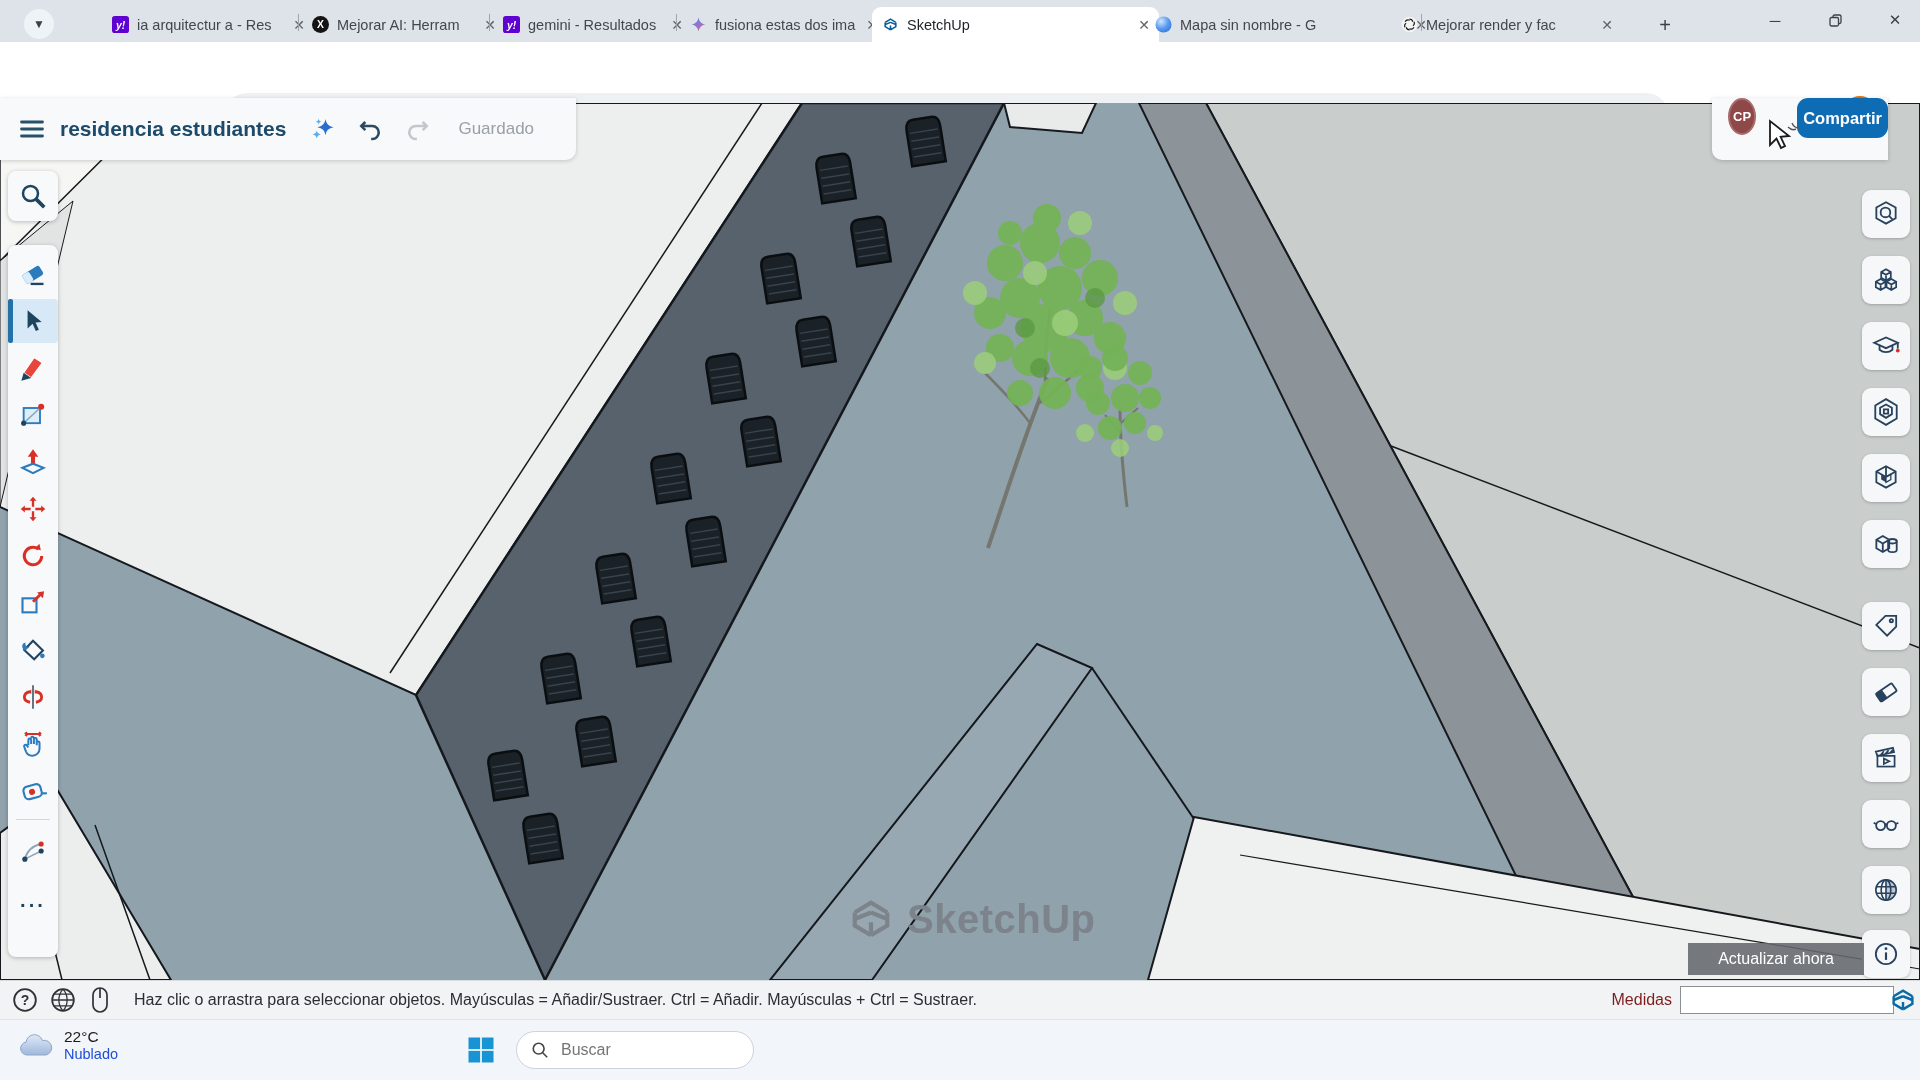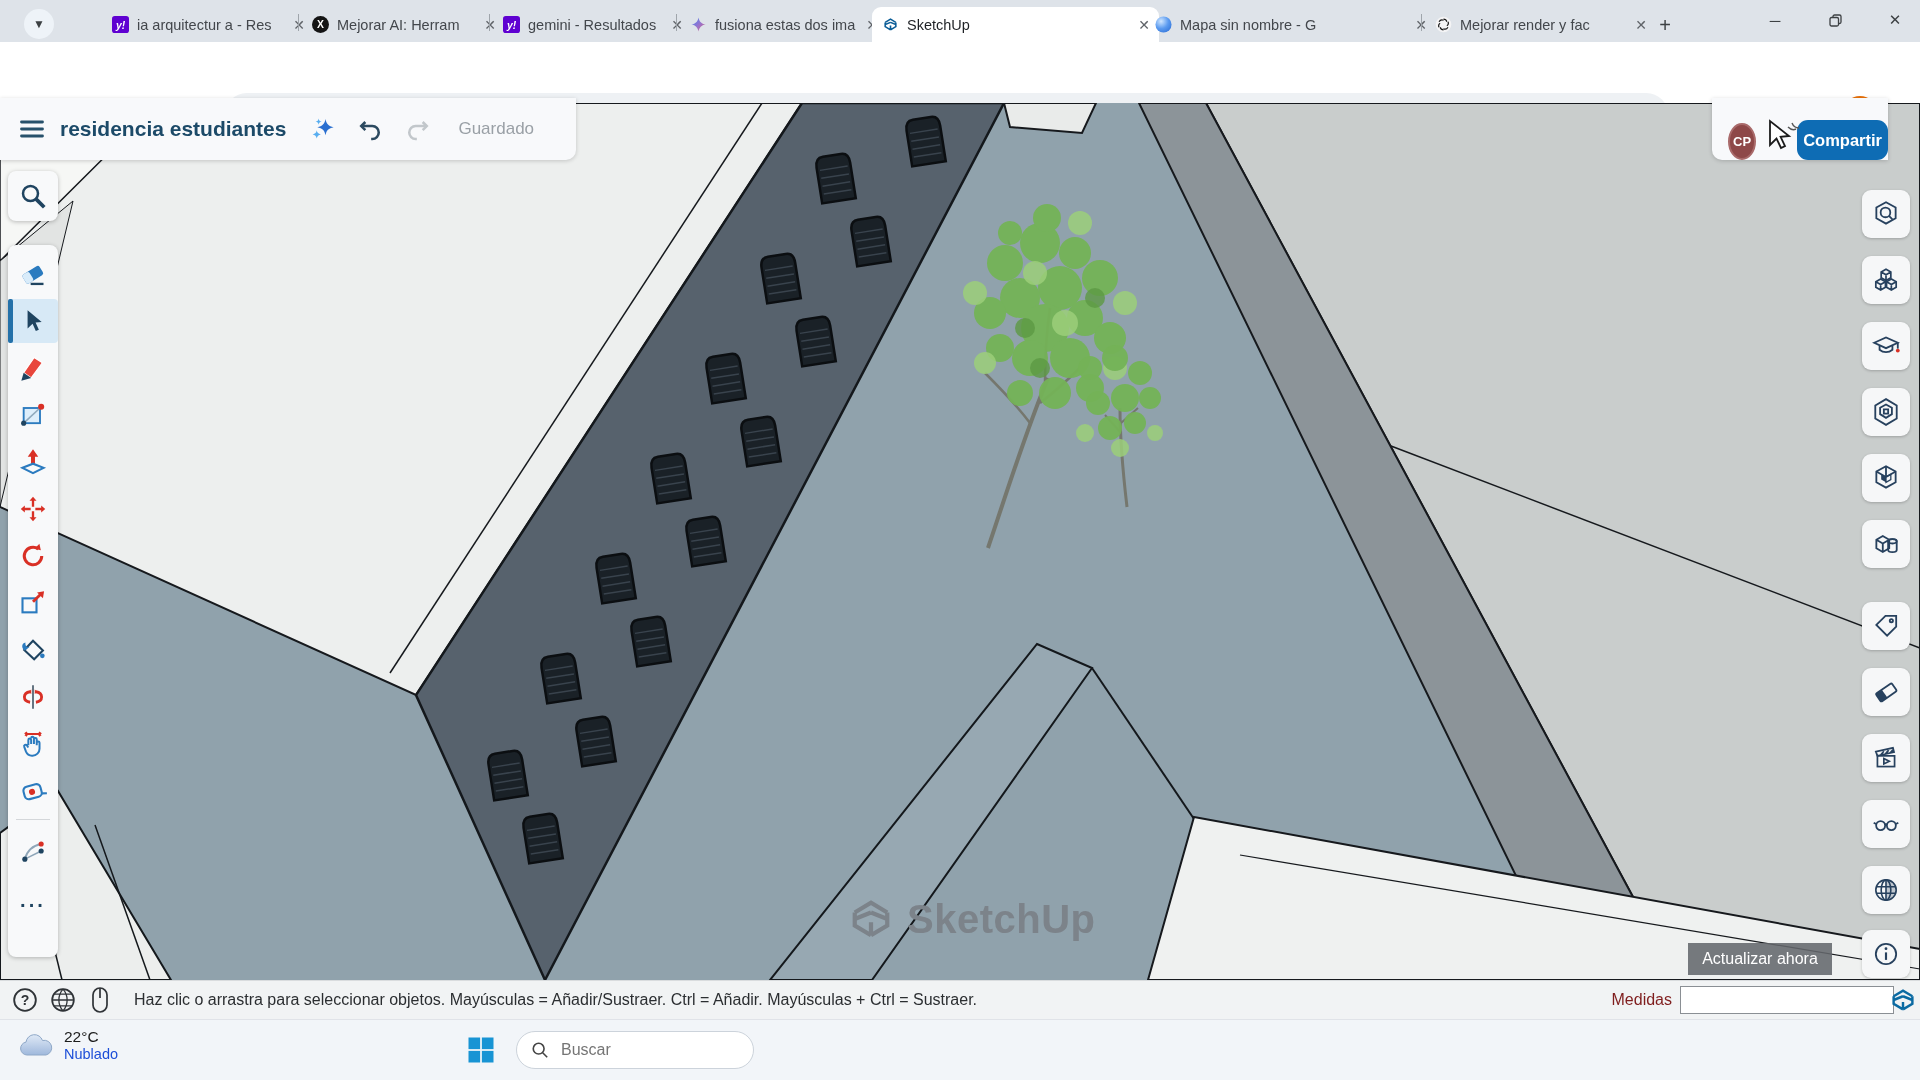--- a/index.html
+++ b/index.html
@@ -24,21 +24,21 @@
   #urltext{font-size:16.5px;color:#1f2227;margin-left:14px;}
   .vsep{top:59px;width:1px;height:27px;background:#d7dadd;}
   #avatarC{left:1843px;top:54px;width:34px;height:34px;border-radius:50%;background:#e8710a;
     color:#fff;font-weight:bold;font-size:16px;}
   
   #canvas{left:0;top:103px;width:1920px;height:877px;background:#90a2ac;}
   #canvas svg.scene{display:block;}
   
   .sutop{top:98px;height:62px;background:#f8f9fb;box-shadow:0 1px 4px rgba(0,0,0,.18);}
   #sutopL{left:0;width:576px;border-radius:0 0 10px 0;display:flex;align-items:center;gap:0;}
-  #sutopR{left:1712px;width:176px;border-radius:0 0 0 10px;display:flex;align-items:flex-end;}
+  #sutopR{left:1712px;width:176px;border-radius:0 0 0 10px;display:flex;align-items:flex-start;}
   #sutitle{font-size:21px;font-weight:bold;color:#1c4a68;margin-left:14px;}
   #guardado{color:#9aa0a6;font-size:17px;margin-left:26px;}
   #sharebtn{width:104px;height:40px;background:#0e6cb4;border-radius:6px;color:#fff;
     font-weight:bold;font-size:16.5px;border:none;}
   #avatarCP{width:37px;height:37px;border-radius:50%;background:#8e4848;color:#fff;
     font-weight:bold;font-size:13px;margin-left:16px;border:2px solid #a96a6a;box-sizing:border-box;}
   
   #zoombox{left:8px;top:171px;width:50px;height:50px;background:#f8f9fa;border-radius:8px;
     box-shadow:0 1px 4px rgba(0,0,0,.25);}
   #ltoolbar{left:8px;top:245px;width:50px;height:712px;background:#f8f9fa;border-radius:8px;
@@ -46,21 +46,21 @@
   .ltool{position:absolute;left:3px;width:44px;height:44px;border-radius:6px;}
   .ltool.active{left:0;width:50px;background:#d7e9f6;border-radius:4px;}
   .ltool.active::before{content:"";position:absolute;left:0;top:0;width:5px;height:44px;background:#2471a9;border-radius:2px;}
   .lsep{position:absolute;left:8px;width:34px;height:1px;background:#d4d7da;}
   
   .rtool{position:absolute;left:1862px;width:48px;height:48px;background:#f6f7f8;border-radius:9px;
     box-shadow:0 1px 3px rgba(0,0,0,.22);}
   
   #watermark{left:845px;top:893px;display:flex;align-items:center;gap:10px;color:#7c838a;}
   #watermark .wmtext{font-size:40px;font-weight:bold;letter-spacing:.5px;}
-  #banner{left:1688px;top:943px;width:144px;height:32px;background:rgba(100,104,108,.88);
+  #banner{left:1688px;top:943px;width:176px;height:32px;background:rgba(100,104,108,.88);
     color:#fff;font-size:16px;}
   
   #statusbar{left:0;top:980px;width:1920px;height:39px;background:#f1f3f4;border-top:1px solid #d9dcde;
     box-sizing:border-box;display:flex;align-items:center;}
   #stathint{font-size:16px;color:#2b2e31;margin-left:22px;}
   #medidas-label{position:absolute;right:248px;font-size:16px;color:#7f1d1d;}
   #medidas-input{position:absolute;left:1680px;top:5px;width:200px;height:26px;border:1px solid #8a8f94;
     background:#fff;font-size:15px;padding:0 6px;}
   
   #taskbar{left:0;top:1019px;width:1920px;height:61px;background:#f2f5f9;border-top:1px solid #e0e3e8;
@@ -147,21 +147,21 @@
               <stop offset="1" stop-color="#2a6cd4"></stop>
             </radialGradient>
           </defs>
           <circle cx="9" cy="9" r="8.5" fill="url(#mapg)"></circle>
         </svg>
       <span class="title">Mapa sin nombre - G</span>
       <span class="x">✕</span>
     </div>
     <div class="tabsep" style="left:1421px;"></div>
 
-    <div class="tab" style="left:1425px;width:212px;">
+    <div class="tab" style="left:1391px;width:212px;">
       <svg width="17" height="17" viewBox="0 0 24 24">
           <circle cx="12" cy="12" r="11" fill="#f4f4f5"></circle>
           <g stroke="#191919" stroke-width="1.6" fill="none">
             <path d="M12 4.5 a5 5 0 0 1 4.8 3.6"></path>
             <path d="M18.5 8.2 a5 5 0 0 1 -1.7 5.8"></path>
             <path d="M18.3 15.8 a5 5 0 0 1 -6.5 2.2"></path>
             <path d="M12 19.5 a5 5 0 0 1 -4.8 -3.6"></path>
             <path d="M5.5 15.8 a5 5 0 0 1 1.7 -5.8"></path>
             <path d="M5.7 8.2 a5 5 0 0 1 6.5 -2.2"></path>
           </g>

